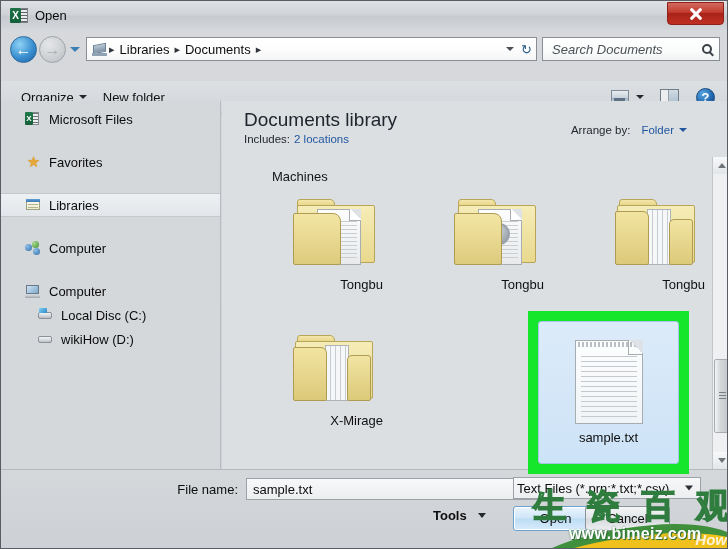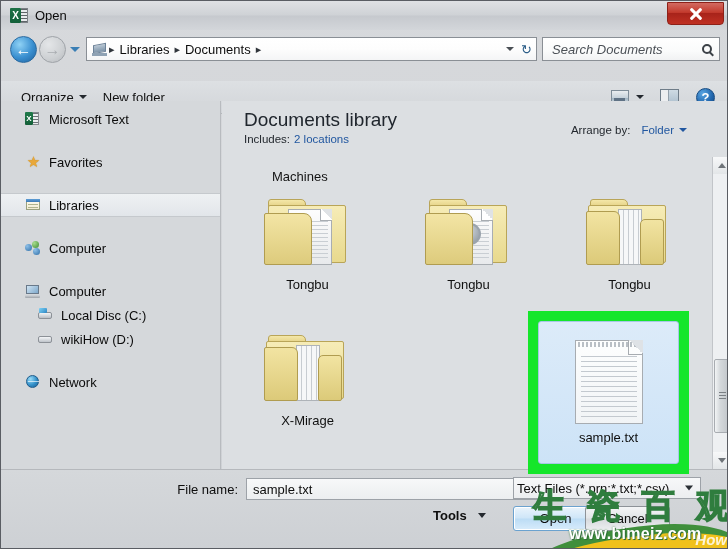--- a/index.html
+++ b/index.html
@@ -447,21 +447,21 @@
     left: 0; top: 86px;
     width: 487px;
     display: flex;
     flex-wrap: wrap;
   }
   .fileitem {
     width: 151px;
     height: 136px;
     display: flex;
     flex-direction: column;
-    align-items: center;
+    align-items: flex-end;
     justify-content: flex-start;
     cursor: pointer;
     padding-top: 6px;
     margin-left: 10px;
   }
   .fileitem .label {
     margin-top: 4px;
     font-size: 13px;
     color: #101010;
     text-align: center;
@@ -879,21 +879,21 @@
     </div>
   </div>
 
   <div class="sidebar">
 
     <div class="navitem">
       <span class="navicon ic-excel">
         <span class="g">X</span>
           <span class="p"></span>
       </span>
-      <span>Microsoft Text</span>
+      <span>Microsoft Files</span>
     </div>
 
     <div class="navitem gap">
       <span class="navicon ic-star">★</span>
       <span>Favorites</span>
     </div>
 
     <div class="navitem gap selected">
       <span class="navicon ic-lib">
         <span class="b"></span>
@@ -929,26 +929,20 @@
       <span>Local Disc (C:)</span>
     </div>
 
     <div class="navitem indent">
       <span class="navicon ic-drvplain">
         <span class="body"></span>
       </span>
       <span>wikiHow (D:)</span>
     </div>
 
-    <div class="navitem gap">
-      <span class="navicon ic-net">
-        <span class="globe"></span>
-      </span>
-      <span>Network</span>
-    </div>
   </div>
 
   <div class="mainview">
 
     <div class="lib-header">
       <div class="lib-title">Documents library</div>
       <div class="lib-sub">
         <span>Includes:</span><a>2 locations</a>
       </div>
     </div>

